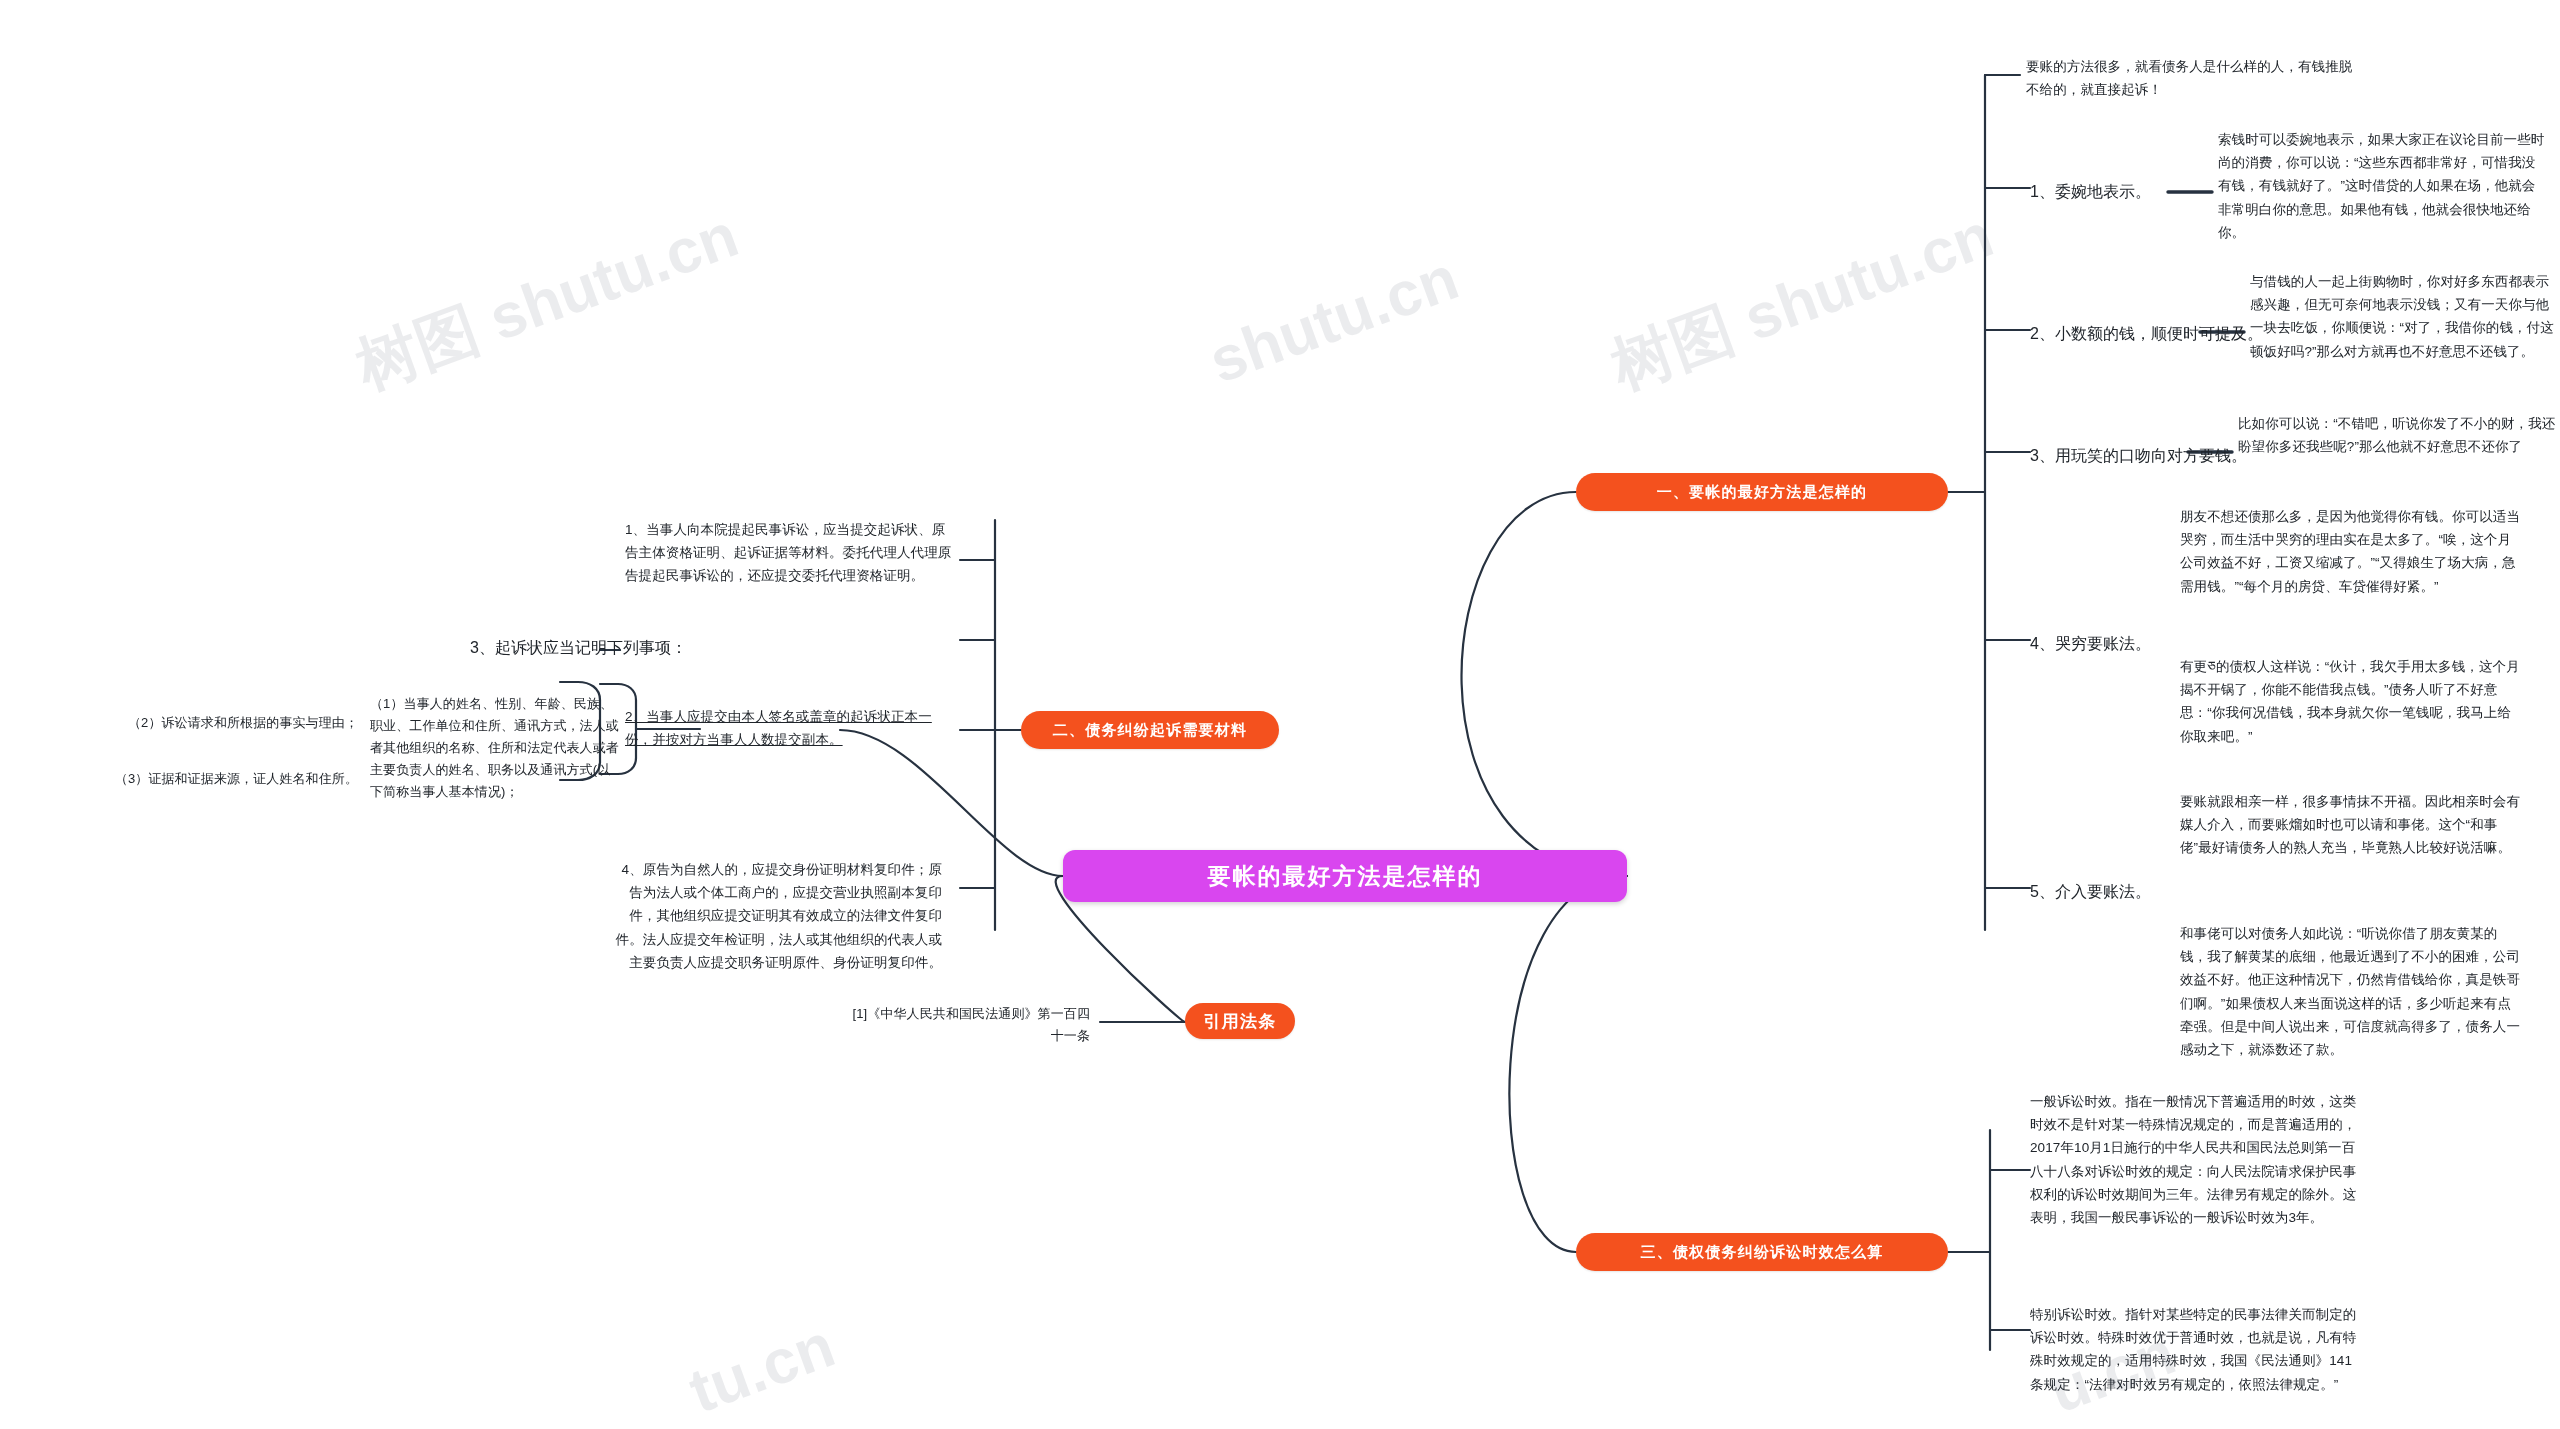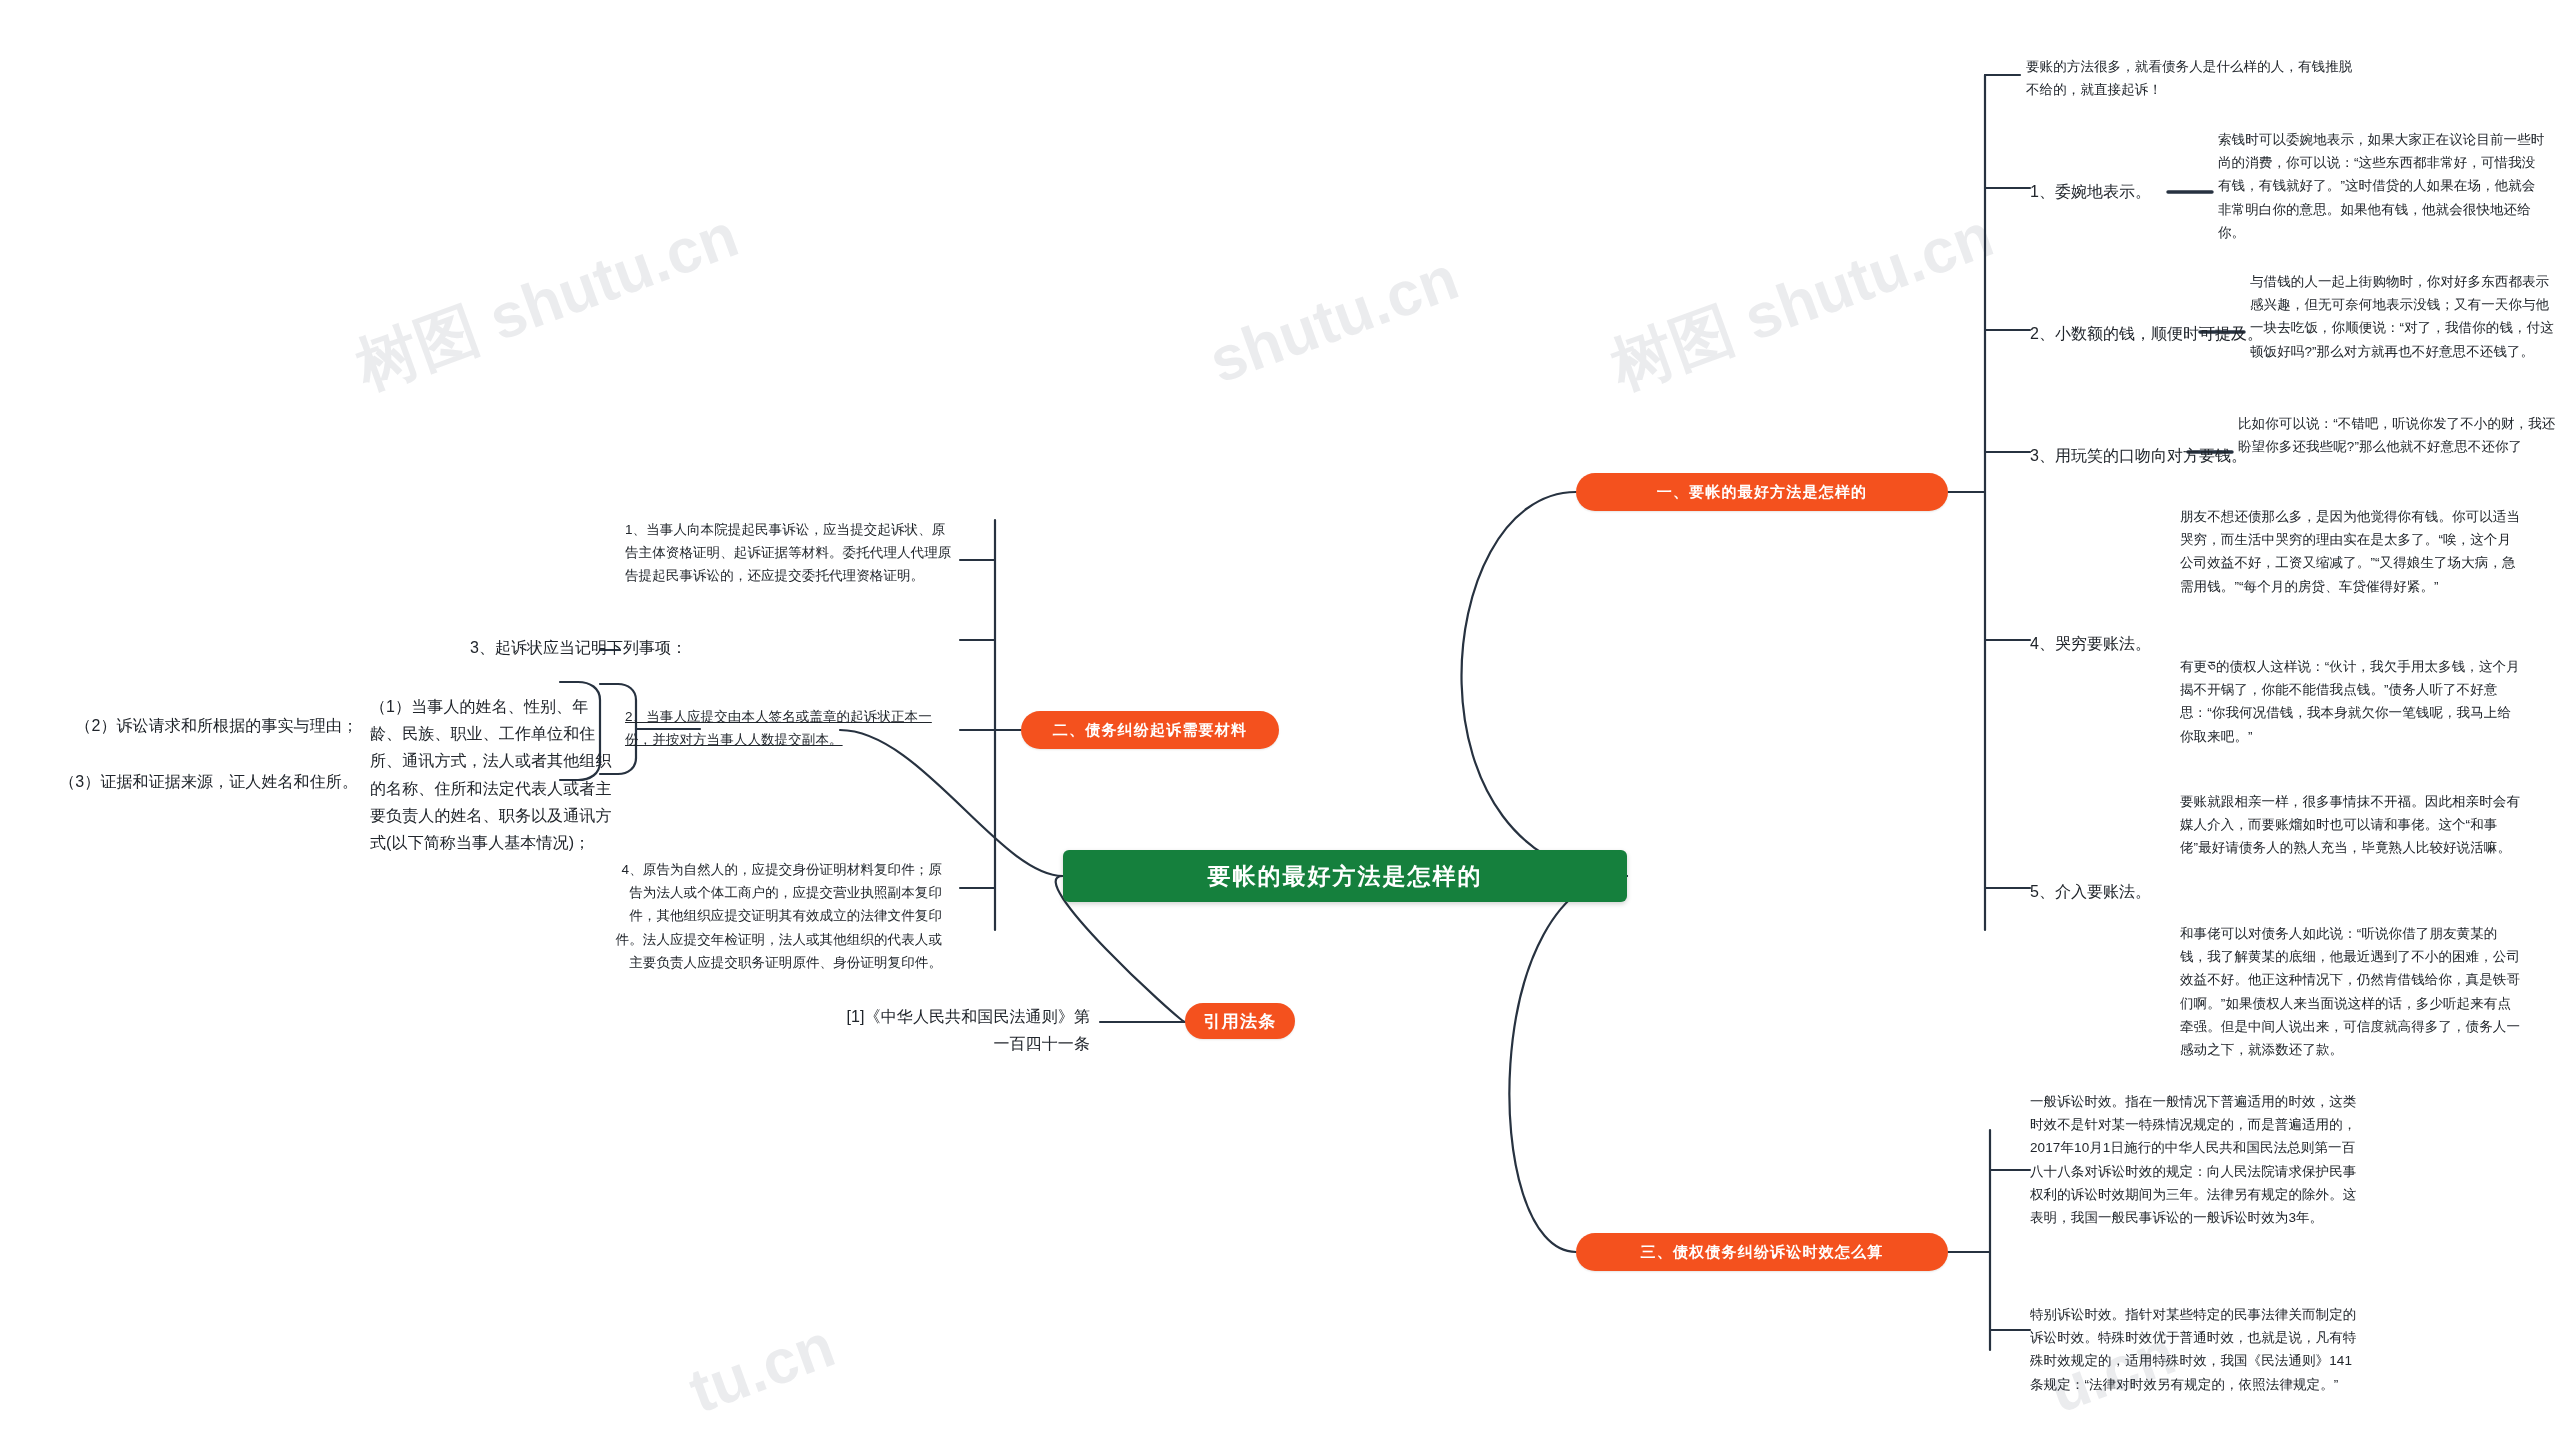--- a/index.html
+++ b/index.html
@@ -15,44 +15,44 @@
   
   .leaf {
     position:absolute;
     color:#20252b;
     font-size:13.5px;
     line-height:1.72;
     letter-spacing:.1px;
     text-align:left;
     white-space:normal;
   }
-  .leaf.sm { font-size:16px; line-height:1.7; }
+  .leaf.sm { font-size:13px; line-height:1.7; }
 
   
   .pill {
     position:absolute;
     background:#f4511e;
     color:#ffffff;
     border-radius:999px;
     font-size:15px;
     font-weight:700;
     letter-spacing:1.2px;
     display:flex; align-items:center; justify-content:center;
     padding:0 22px;
     height:38px;
     white-space:nowrap;
     box-shadow:0 1px 2px rgba(0,0,0,.10);
   }
 
   
   .central {
     position:absolute;
-    background:#15803d;
+    background:#d946ef;
     color:#ffffff;
-    border-radius:6px;
+    border-radius:12px;
     font-size:23px;
     font-weight:700;
     letter-spacing:2px;
     display:flex; align-items:center; justify-content:center;
     white-space:nowrap;
     box-shadow:0 2px 5px rgba(0,0,0,.18);
   }
 
   
   .mid {

